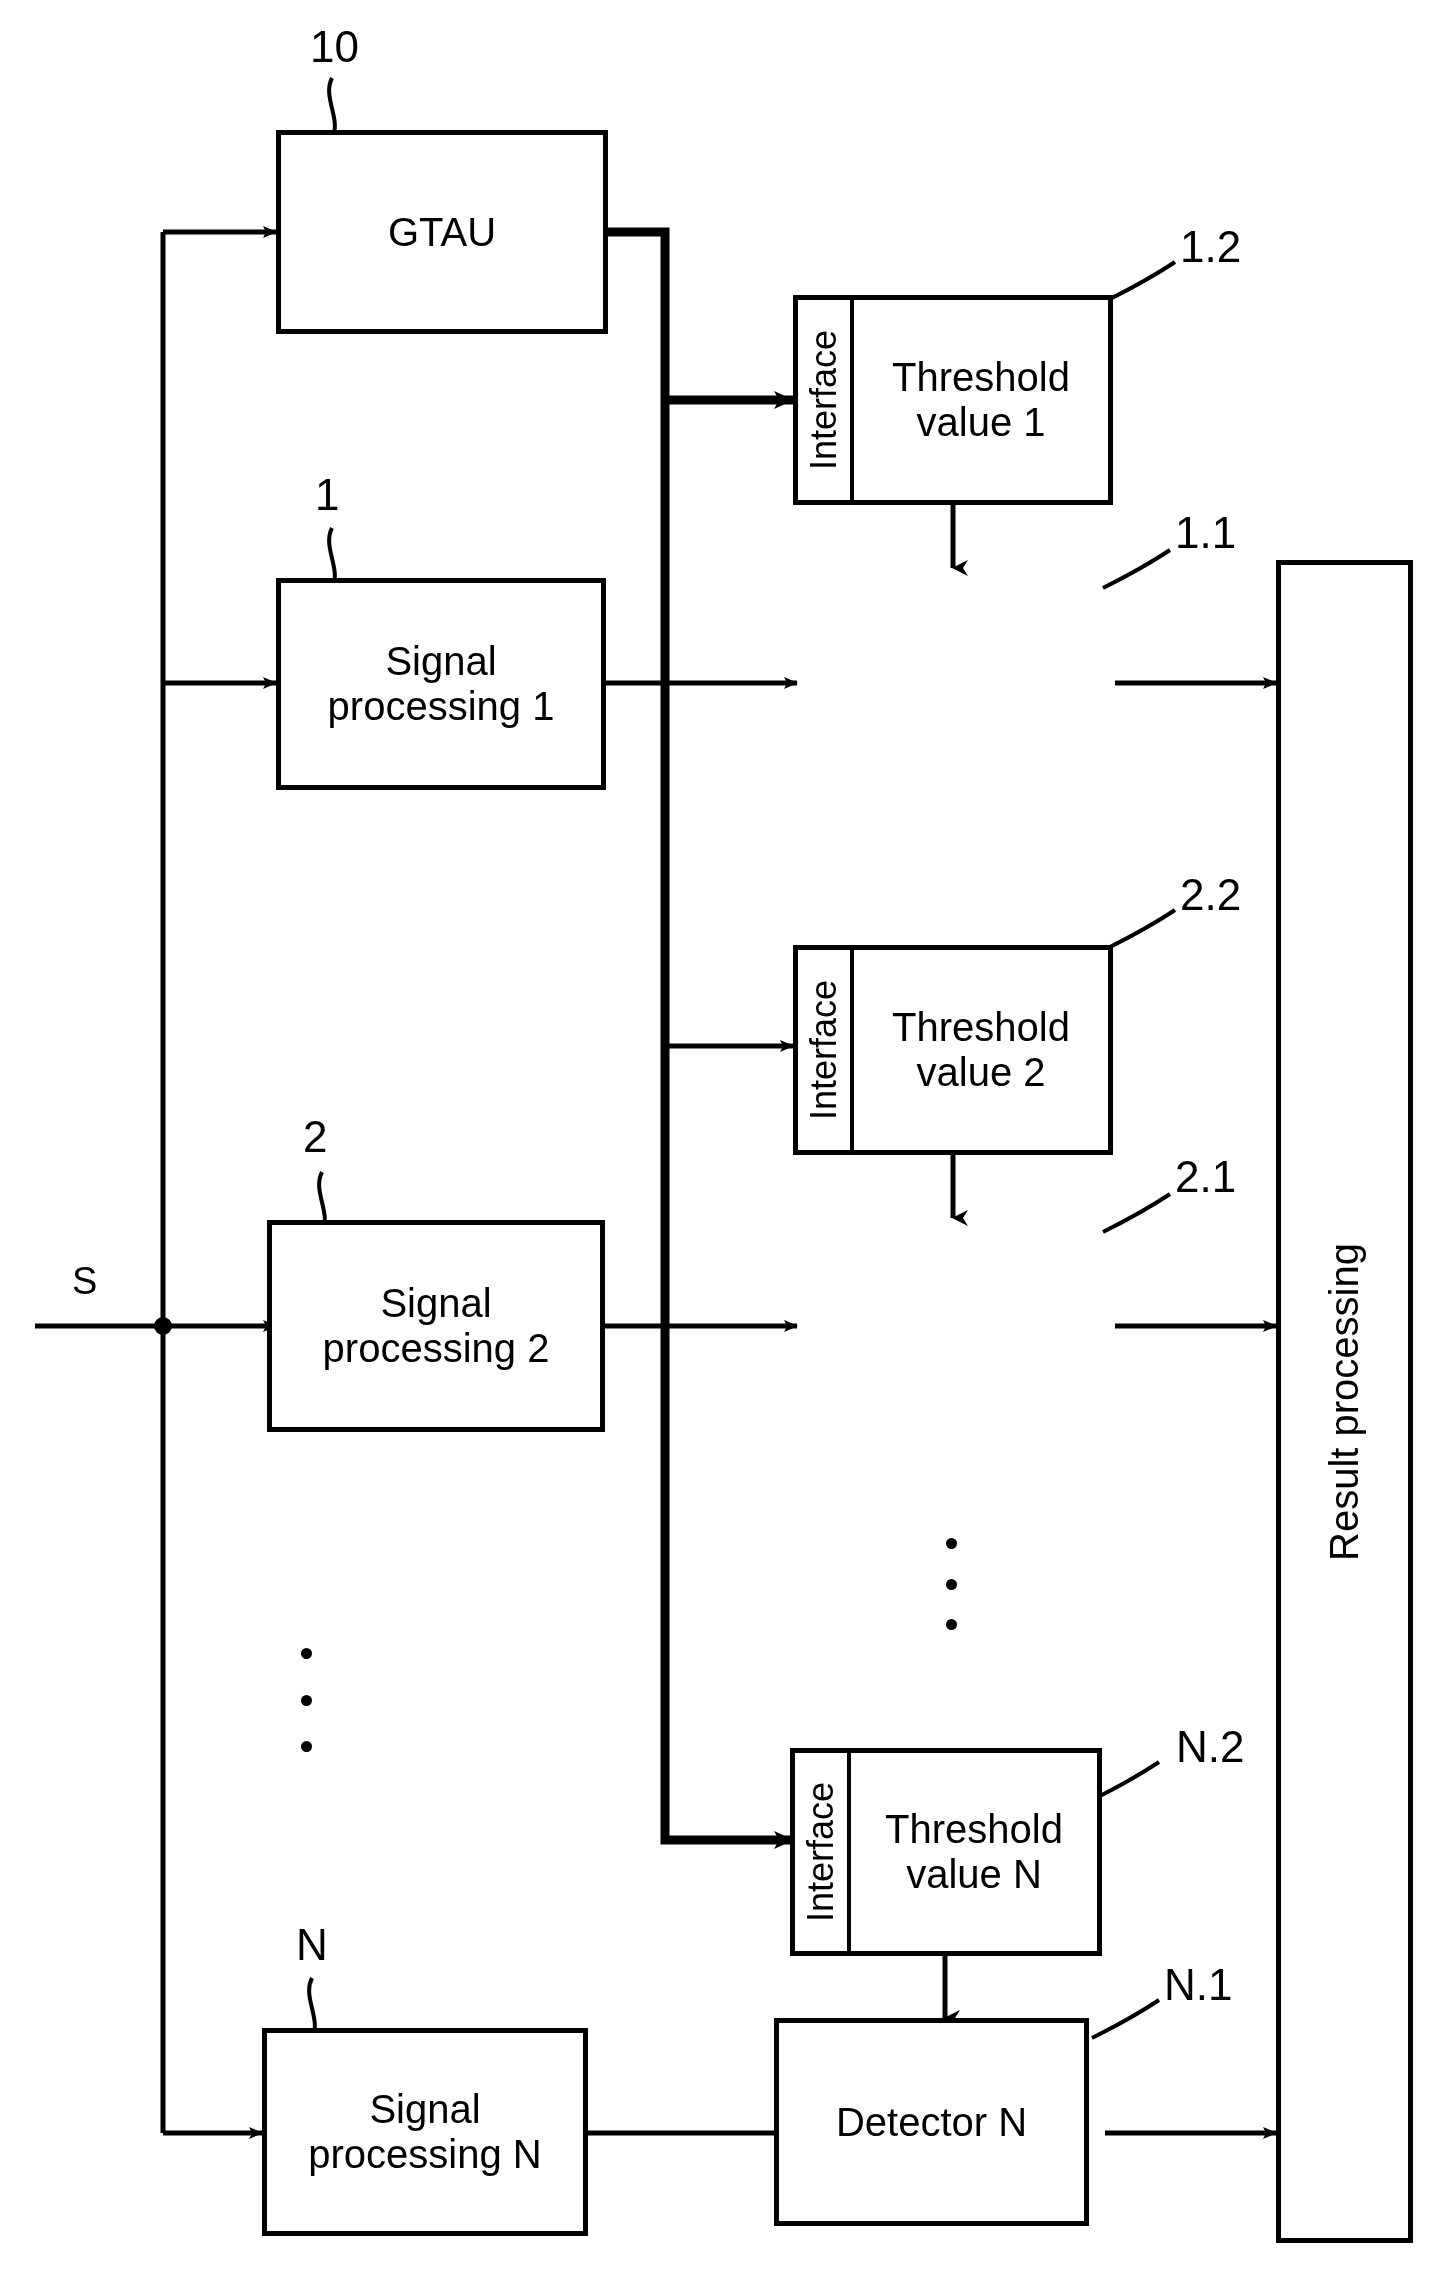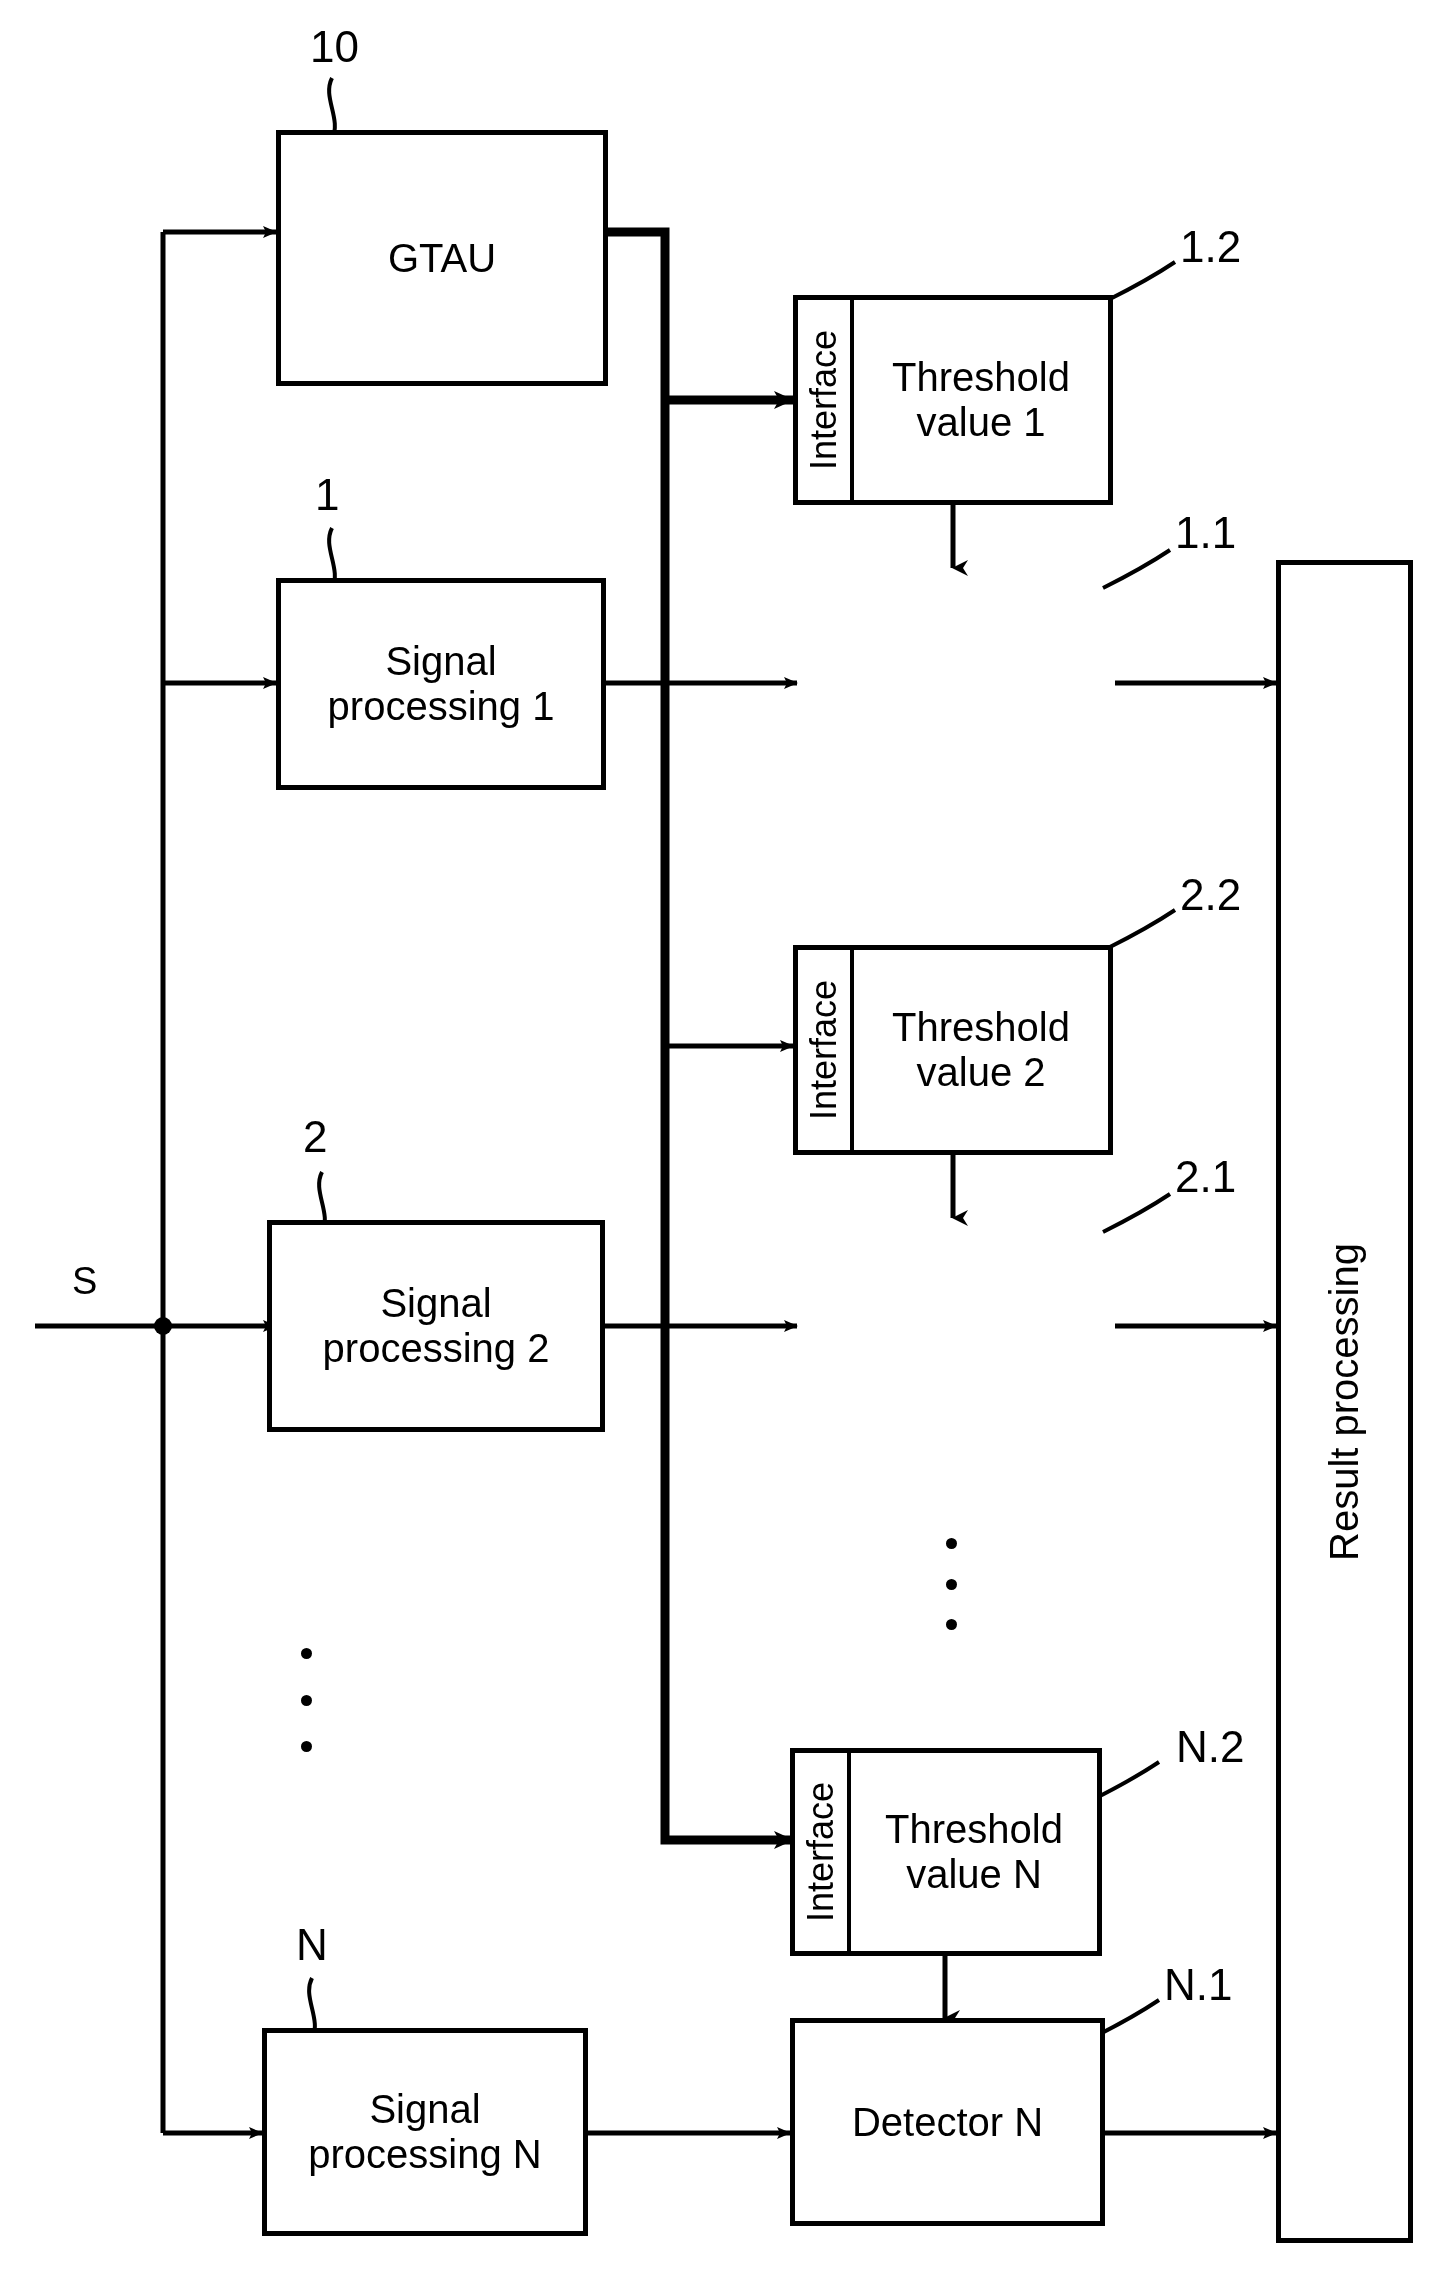--- a/index.html
+++ b/index.html
@@ -191,21 +191,21 @@
 
       <path d="M 1108 300 C 1128 290, 1148 280, 1175 262"></path>
       <path d="M 1103 588 C 1123 578, 1143 568, 1170 550"></path>
       <path d="M 1108 948 C 1128 938, 1148 928, 1175 910"></path>
       <path d="M 1103 1232 C 1123 1222, 1143 1212, 1170 1194"></path>
       <path d="M 1092 1800 C 1112 1790, 1132 1780, 1159 1762"></path>
       <path d="M 1092 2038 C 1112 2028, 1132 2018, 1159 2000"></path>
     </g>
   </svg>
 
-  <div class="block" style="left:276px; top:130px; width:332px; height:256px;">
+  <div class="block" style="left:276px; top:130px; width:332px; height:204px;">
     <span class="block-label">GTAU</span>
   </div>
   <div class="ref" style="left:310px; top:22px;">10</div>
 
   <div class="thr-block" style="left:793px; top:295px; width:320px; height:210px;">
     <div class="iface-strip">
       <span class="iface-text">Interface</span>
     </div>
     <div class="thr-text-wrap">
       <span class="thr-text">Threshold<br>value 1</span>
@@ -245,21 +245,21 @@
       <span class="thr-text">Threshold<br>value N</span>
     </div>
   </div>
   <div class="ref" style="left:1164px; top:1722px;margin-left:12px;">N.2</div>
 
   <div class="block" style="left:262px; top:2028px; width:326px; height:208px;">
     <span class="block-label">Signal<br>processing N</span>
   </div>
   <div class="ref" style="left:296px; top:1920px;">N</div>
 
-  <div class="block" style="left:790px; top:2018px; width:315px; height:208px;">
+  <div class="block" style="left:774px; top:2018px; width:315px; height:208px;">
     <span class="block-label">Detector N</span>
   </div>
   <div class="ref" style="left:1164px; top:1960px;">N.1</div>
 
   <div class="result-bar" style="left:1276px; top:560px; width:137px; height:1683px;">
     <span class="result-text">Result processing</span>
   </div>
 
   <div class="sig-label" style="left:72px; top:1260px;">S</div>
 

